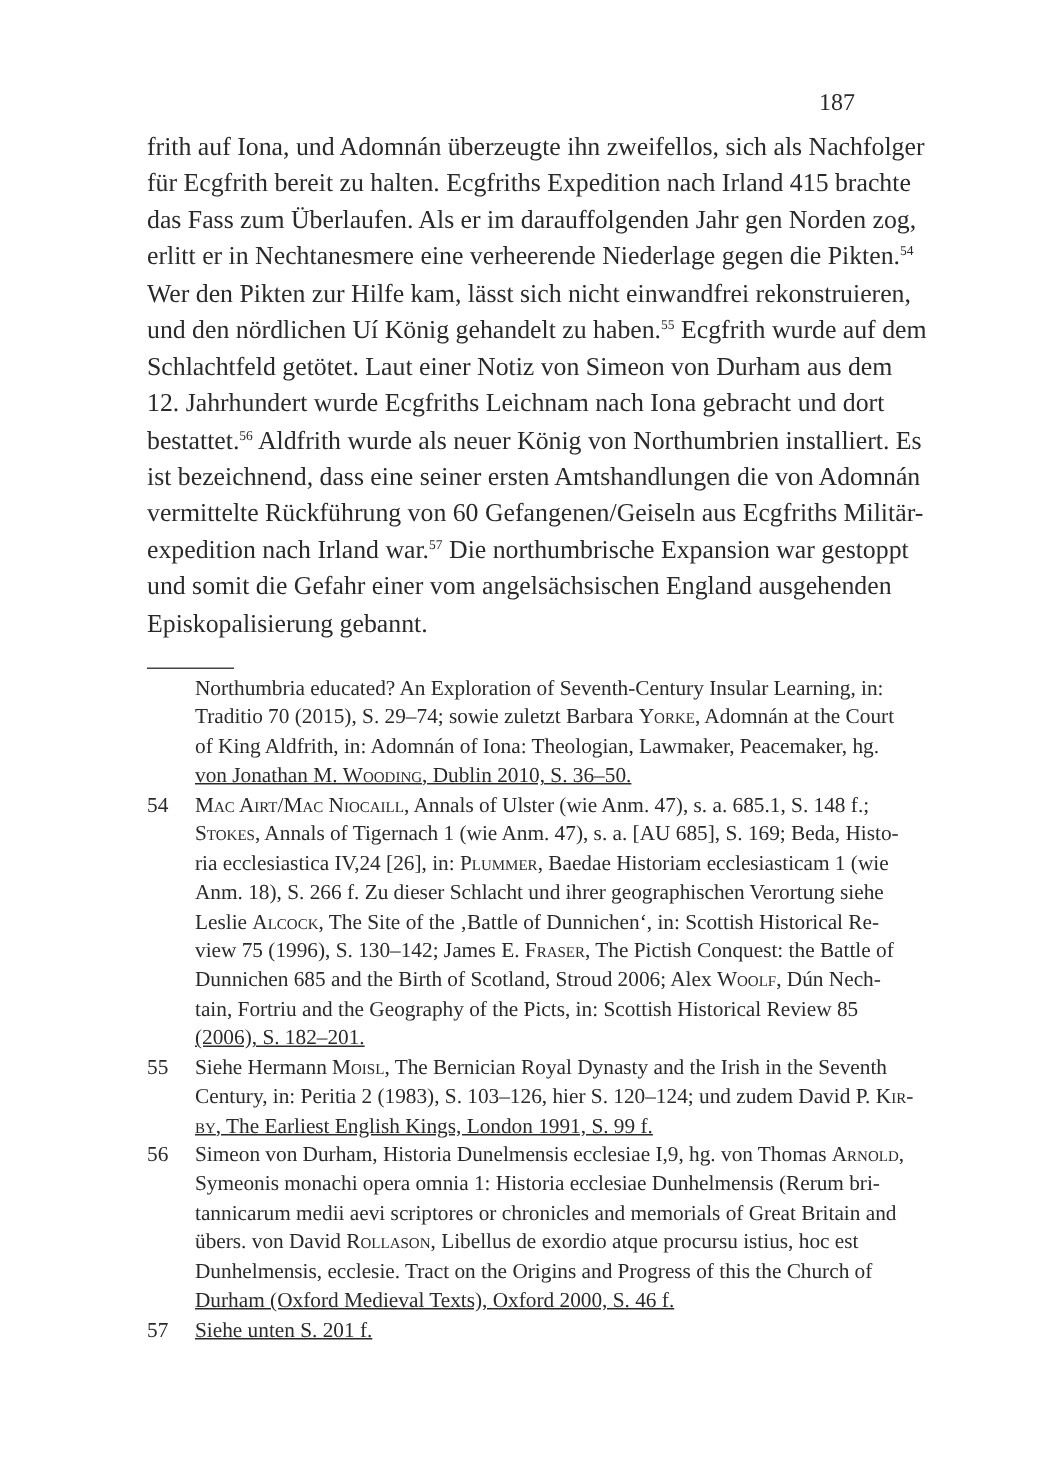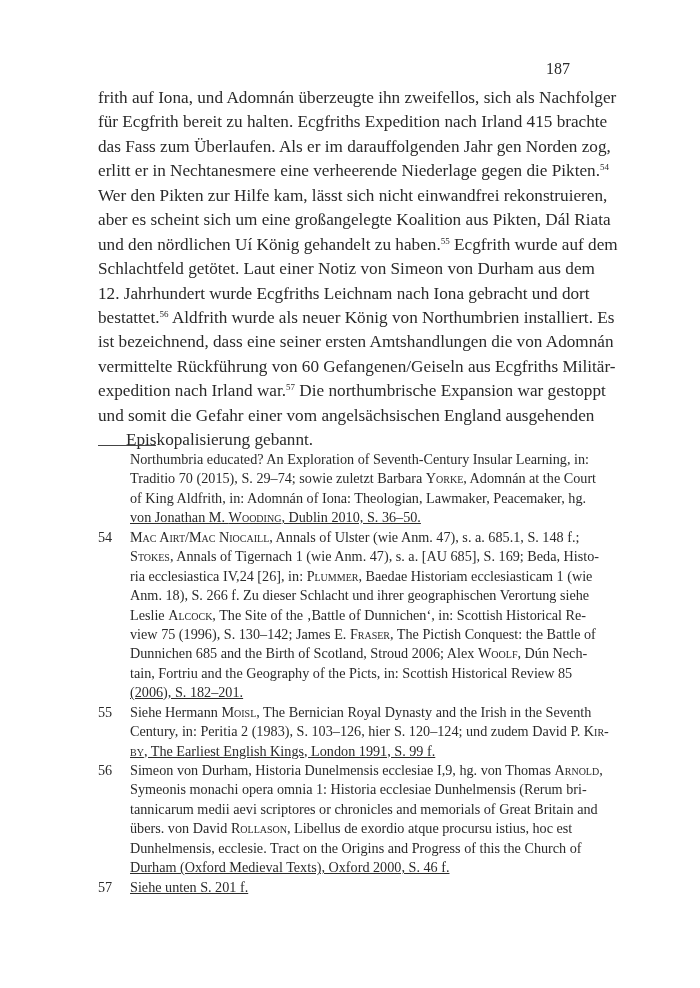--- a/index.html
+++ b/index.html
@@ -5,21 +5,21 @@
   html, body { margin: 0; padding: 0; background: #ffffff; }
   body { width: 700px; height: 988px; position: relative; overflow: hidden;
          font-family: "Liberation Serif", "DejaVu Serif", serif; color: #2a2a2a; }
   .header { position: absolute; top: 60px; left: 98px; width: 474px; height: 22px;
             font-size: 15px; }
   .running-title { position: absolute; left: 50px; top: 0; white-space: nowrap; letter-spacing: -0.1px; }
   .page-number { position: absolute; right: 2px; top: 0; font-size: 16px; }
   .body-text { position: absolute; top: 86px; left: 98px; width: 474px;
                font-size: 17.2px; line-height: 24.45px; text-align: justify; }
   .line { display: block; text-align: justify; text-align-last: justify; white-space: nowrap; height: 24.45px; }
-  .line.last { text-align-last: left; margin-left: 28px; }
+  .line.last { text-align-last: left; }
   sup { font-size: 9px; vertical-align: 6px; line-height: 0; }
   .rule { position: absolute; top: 445px; left: 98px; width: 58px; height: 0; border-top: 1px solid #444; }
   .footnotes { position: absolute; top: 450px; left: 98px; width: 474px; font-size: 14.2px; }
   .fn-line { position: relative; height: 19.45px; line-height: 19.45px; }
   .fn-num { position: absolute; left: 0; top: 0; }
   .fn-text { position: absolute; left: 32px; right: 0; top: 0; text-align: justify; text-align-last: justify; white-space: nowrap; }
   .fn-text.last { text-align-last: left; text-decoration: underline; }
   .sc { font-variant: small-caps; }
 </style>
 </head>
@@ -28,21 +28,20 @@
 <div class="header">
   <span class="page-number">187</span>
 </div>
 
 <div class="body-text">
   <span class="line"><span>frith auf Iona, und Adomnán überzeugte ihn zweifellos, sich als Nachfolger</span></span>
   <span class="line"><span>für Ecgfrith bereit zu halten. Ecgfriths Expedition nach Irland 415 brachte</span></span>
   <span class="line"><span>das Fass zum Überlaufen. Als er im darauffolgenden Jahr gen Norden zog,</span></span>
   <span class="line"><span>erlitt er in Nechtanesmere eine verheerende Niederlage gegen die Pikten.</span><sup>54</sup></span>
   <span class="line"><span>Wer den Pikten zur Hilfe kam, lässt sich nicht einwandfrei rekonstruieren,</span></span>
-  <span class="line"><span>aber es scheint sich um eine großangelegte Koalition aus Pikten, Dál Riata</span></span>
   <span class="line"><span>und den nördlichen Uí König gehandelt zu haben.</span><sup>55</sup><span> Ecgfrith wurde auf dem</span></span>
   <span class="line"><span>Schlachtfeld getötet. Laut einer Notiz von Simeon von Durham aus dem</span></span>
   <span class="line"><span>12. Jahrhundert wurde Ecgfriths Leichnam nach Iona gebracht und dort</span></span>
   <span class="line"><span>bestattet.</span><sup>56</sup><span> Aldfrith wurde als neuer König von Northumbrien installiert. Es</span></span>
   <span class="line"><span>ist bezeichnend, dass eine seiner ersten Amtshandlungen die von Adomnán</span></span>
   <span class="line"><span>vermittelte Rückführung von 60 Gefangenen/Geiseln aus Ecgfriths Militär-</span></span>
   <span class="line"><span>expedition nach Irland war.</span><sup>57</sup><span> Die northumbrische Expansion war gestoppt</span></span>
   <span class="line"><span>und somit die Gefahr einer vom angelsächsischen England ausgehenden</span></span>
   <span class="line last"><span>Episkopalisierung gebannt.</span></span>
 </div>

